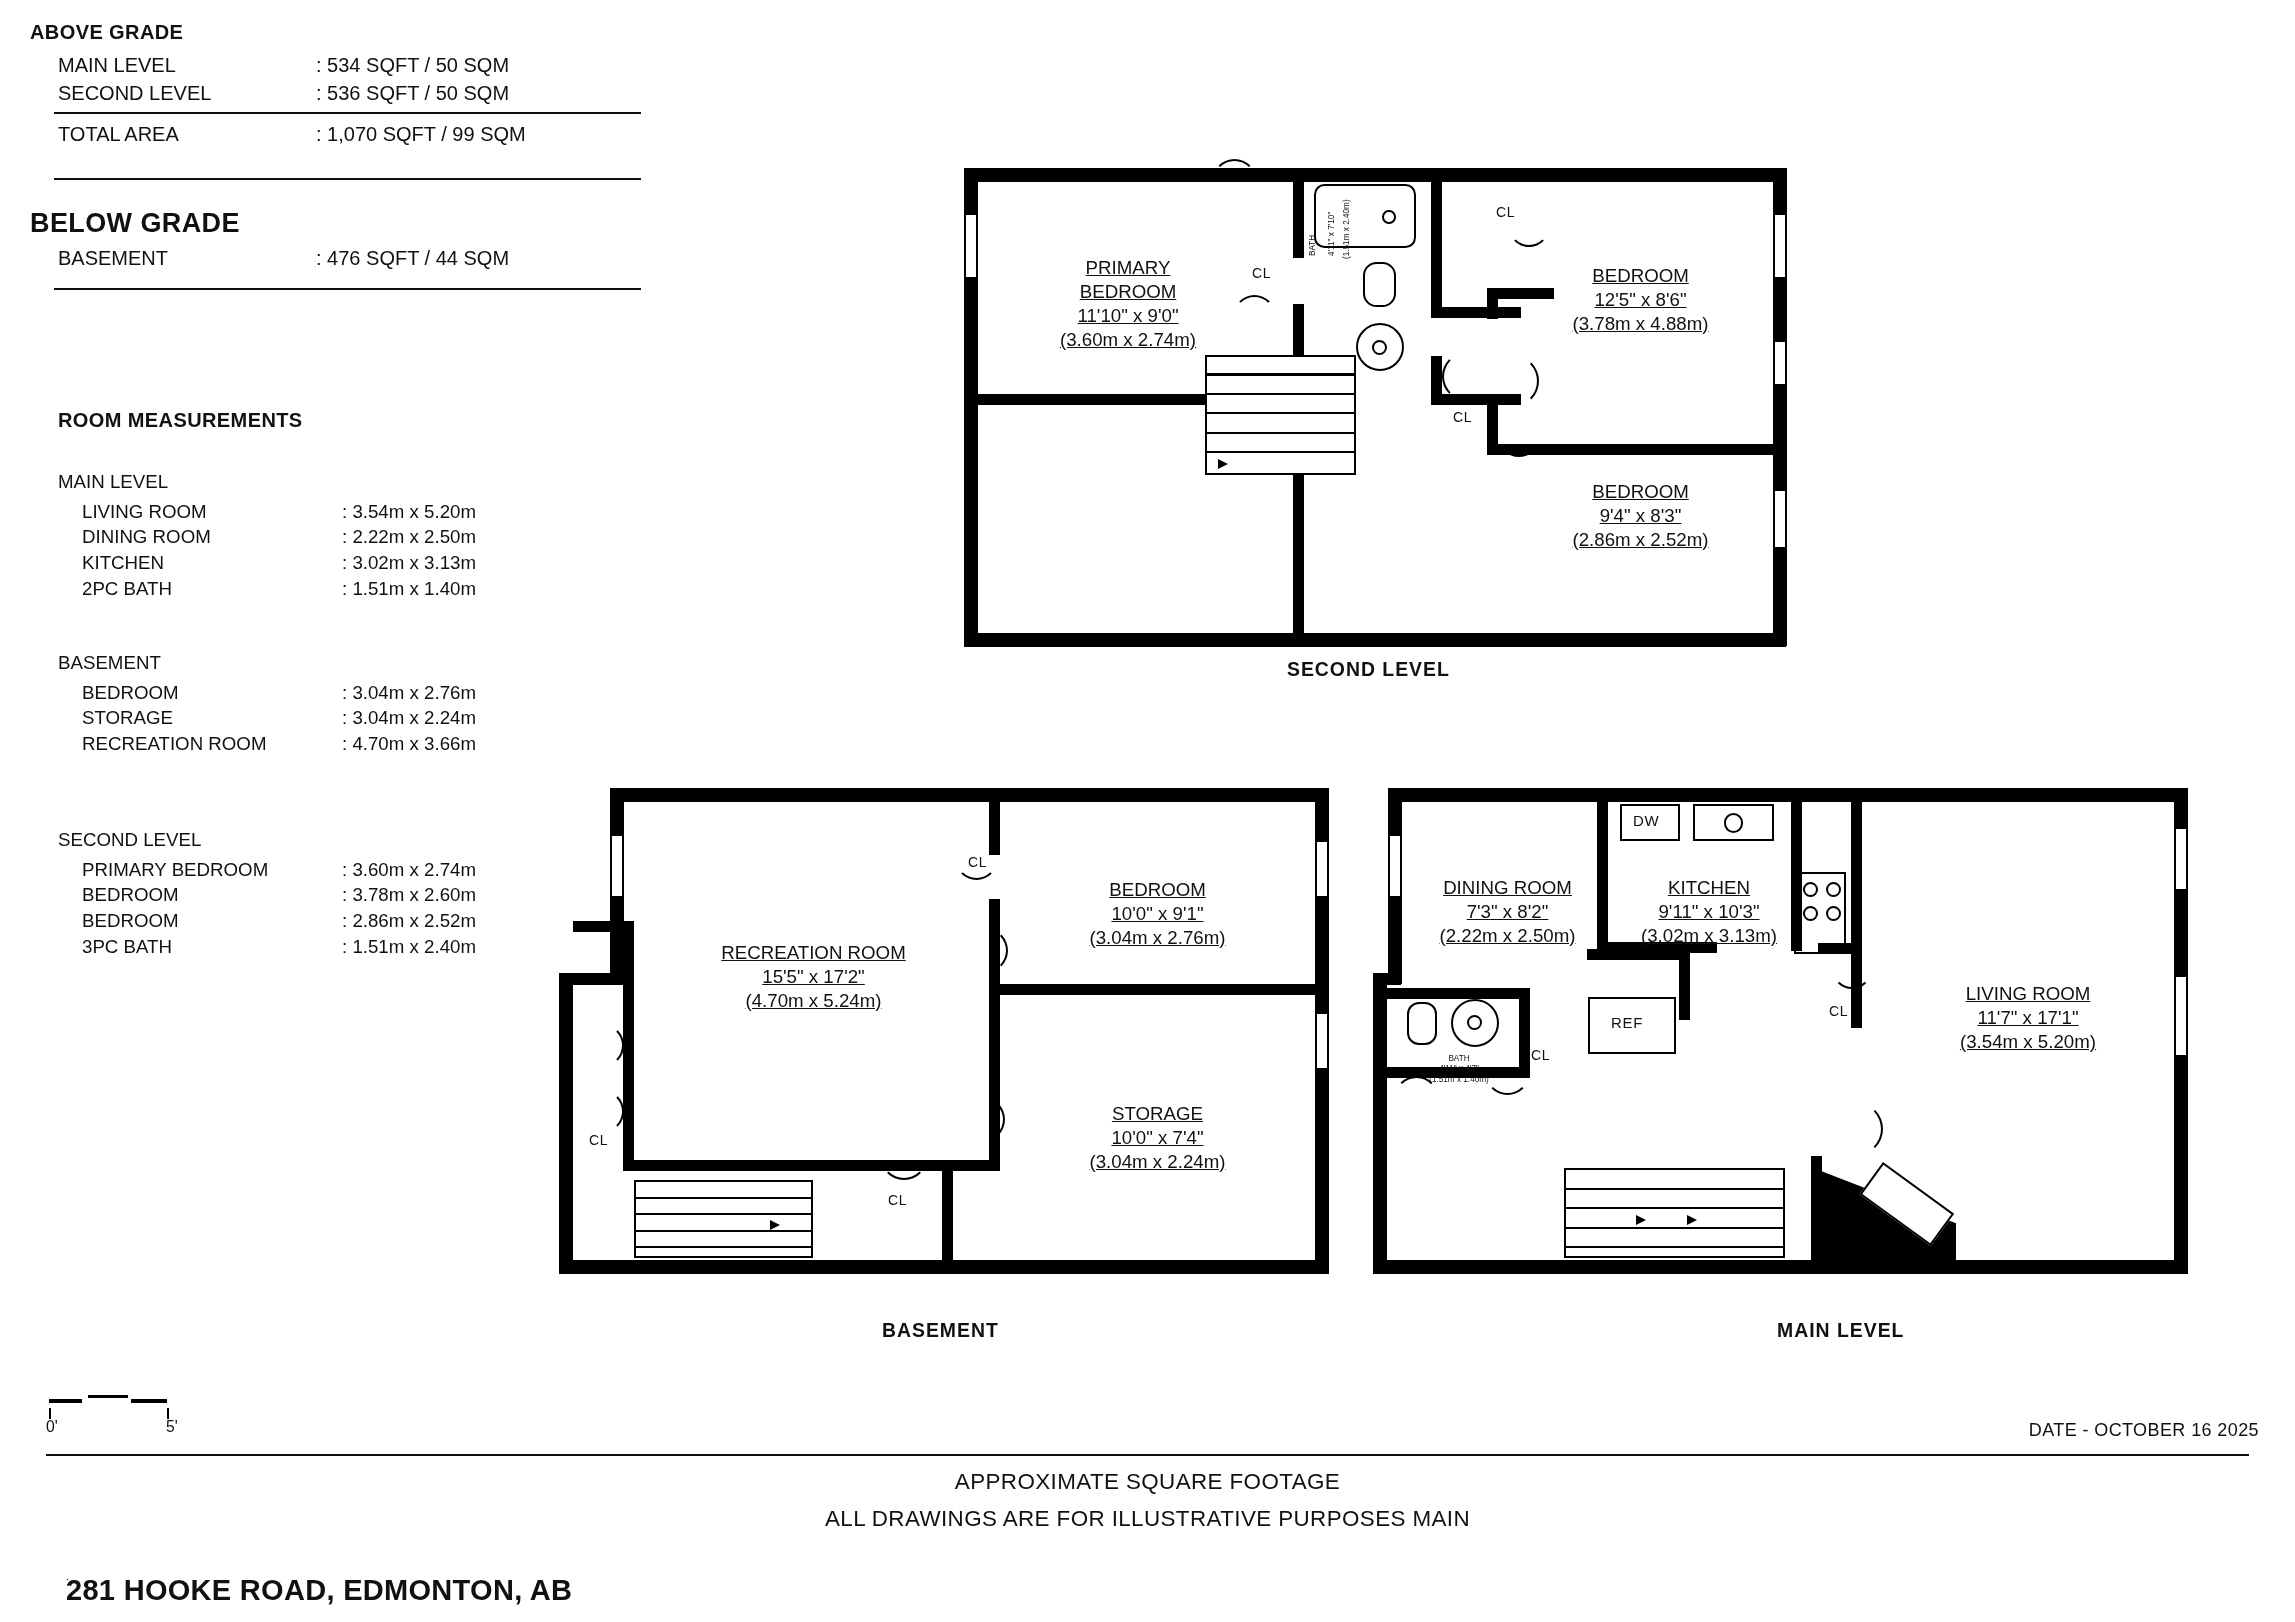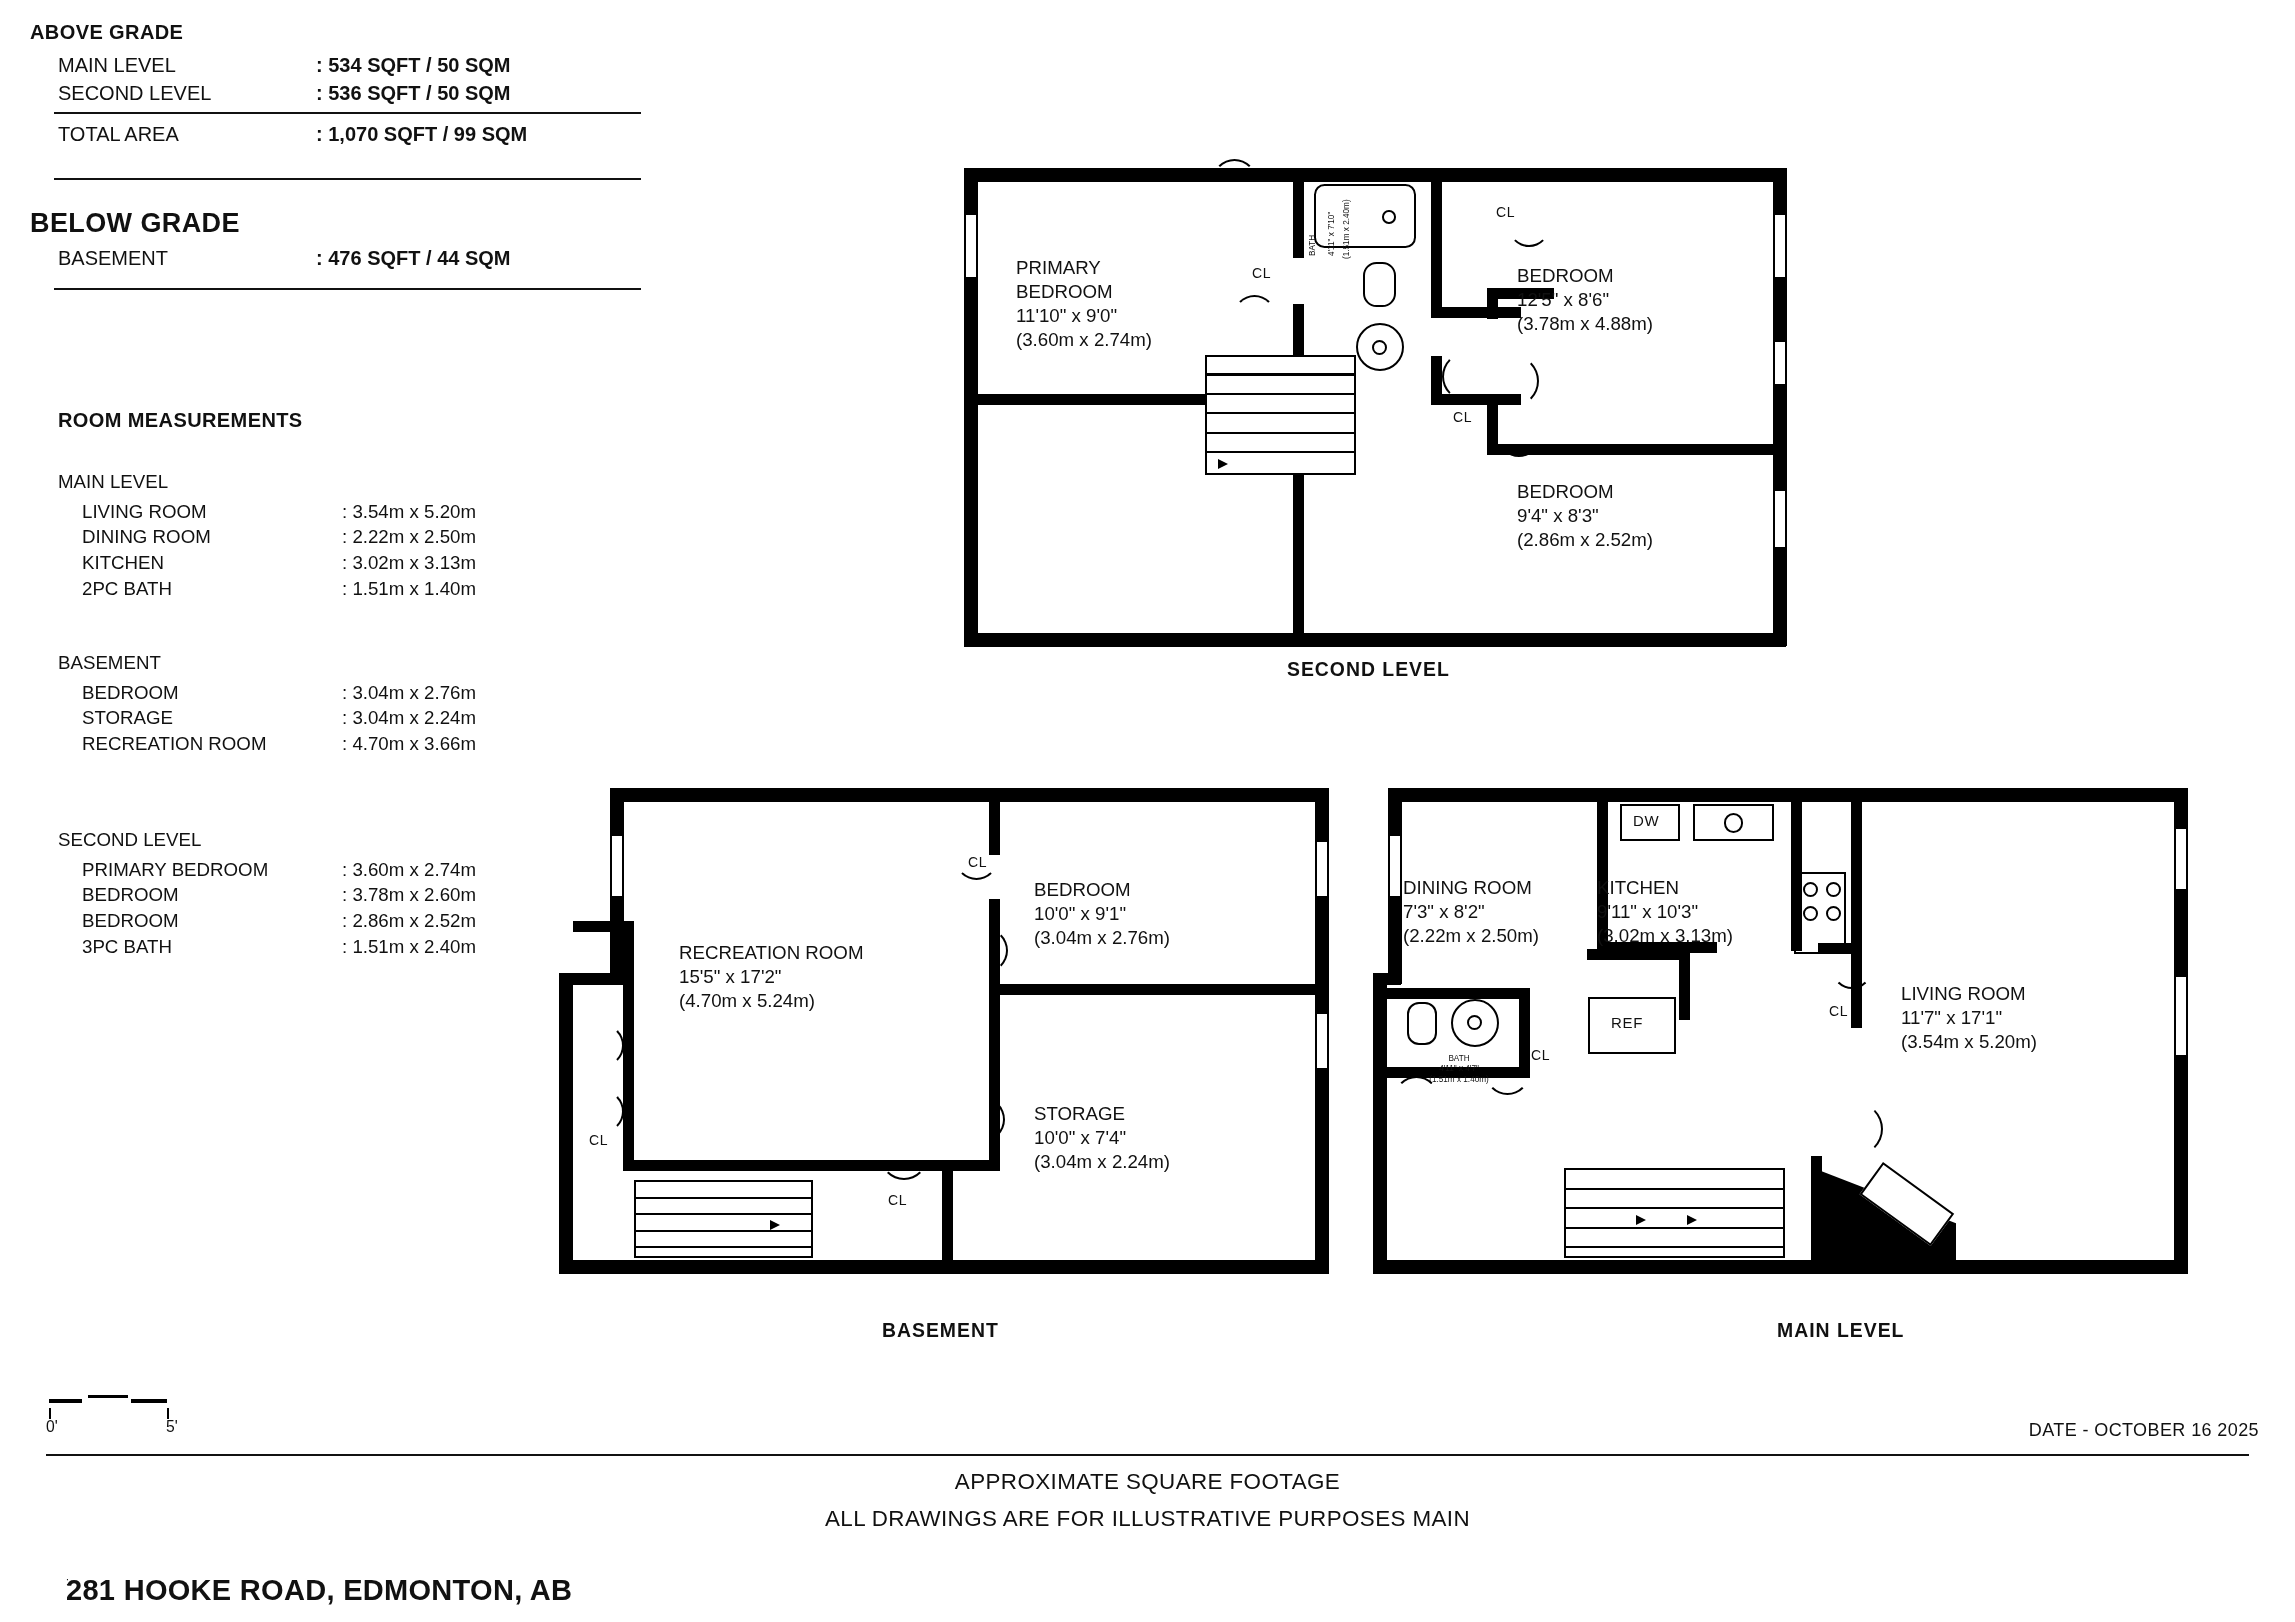--- a/index.html
+++ b/index.html
@@ -8,34 +8,34 @@
     font-family:"Liberation Sans", sans-serif;color:#111;
     position:relative;overflow:hidden;
   }
   .abs{position:absolute;}
   
   .hd{font-weight:bold;letter-spacing:0.4px;}
   #above-grade-title{left:30px;top:21px;font-size:20px;}
   #ag-table{left:58px;top:54px;font-size:20px;}
   .kvrow{display:flex;margin-bottom:4.5px;}
   .kvrow .k{width:258px;}
-  .kvrow .v{white-space:nowrap;font-weight:bold;}
+  .kvrow .v{white-space:nowrap;}
   .rule{position:absolute;background:#111;height:2.2px;}
   #below-grade-title{left:30px;top:208px;font-size:27px;}
   #bg-table{left:58px;top:247px;font-size:20px;}
   #rm-title{left:58px;top:409px;font-size:20px;font-weight:bold;letter-spacing:0.4px;}
   .rm-group{position:absolute;font-size:18.7px;}
   .rm-group .grp{margin-bottom:7.5px;}
   .rm-line{display:flex;margin-bottom:3.7px;padding-left:24px;}
   .rm-line .k{width:260px;}
   
   .plan{position:absolute;}
   .w{position:absolute;background:#000;}      
   .win{position:absolute;background:#fff;border:2.2px solid #000;box-sizing:border-box;}
-  .room-label{position:absolute;font-size:18.7px;line-height:1.28;white-space:nowrap;}
+  .room-label{position:absolute;text-align:center;font-size:18.7px;line-height:1.28;white-space:nowrap;text-decoration:underline;}
   .cl{position:absolute;font-size:14px;letter-spacing:0.7px;}
   .tiny{position:absolute;font-size:8.2px;text-align:center;line-height:1.25;}
   .level-title{position:absolute;font-size:19.4px;font-weight:bold;letter-spacing:1px;}
   .door-arc{position:absolute;border:2.2px solid #000;border-radius:50%;box-sizing:border-box;}
   .fix{position:absolute;border:2.2px solid #000;box-sizing:border-box;background:#fff;}
   .fix.round{border-radius:50%;}
   .stair{position:absolute;border:2.2px solid #000;box-sizing:border-box;background:#fff;}
   .stair i{position:absolute;left:0;right:0;height:2.2px;background:#000;}
   .arrowr{position:absolute;width:0;height:0;border-top:5.2px solid transparent;border-bottom:5.2px solid transparent;border-left:10.5px solid #000;}
   #scalebar{position:absolute;left:49px;top:1399px;width:149px;height:10.5px;}

